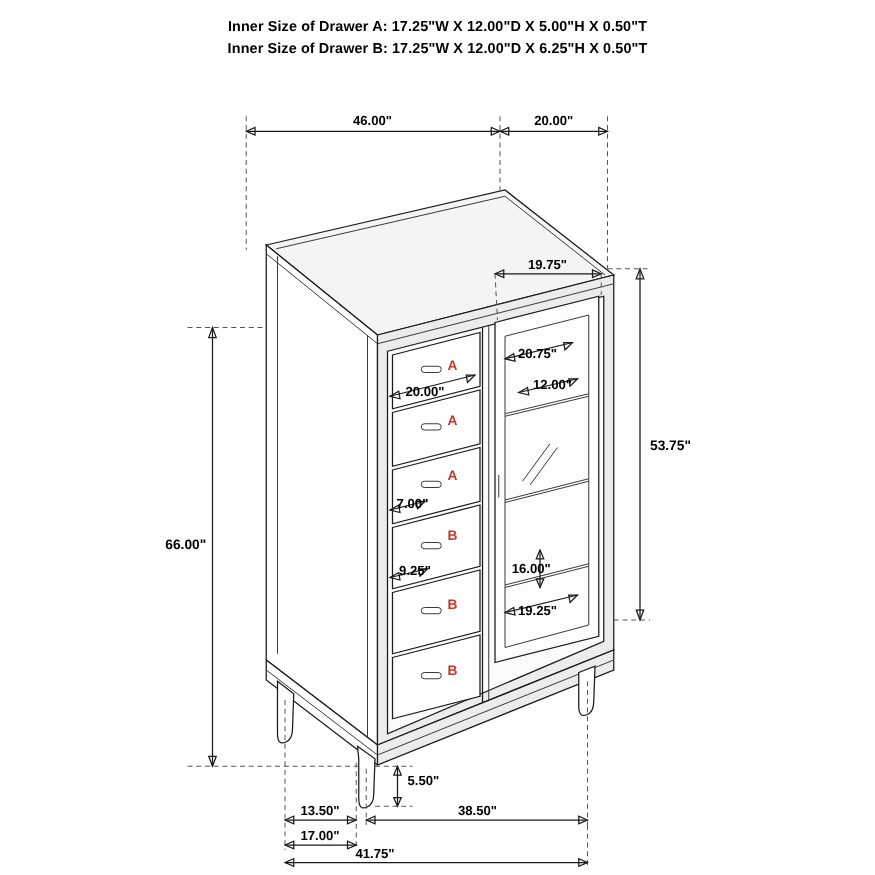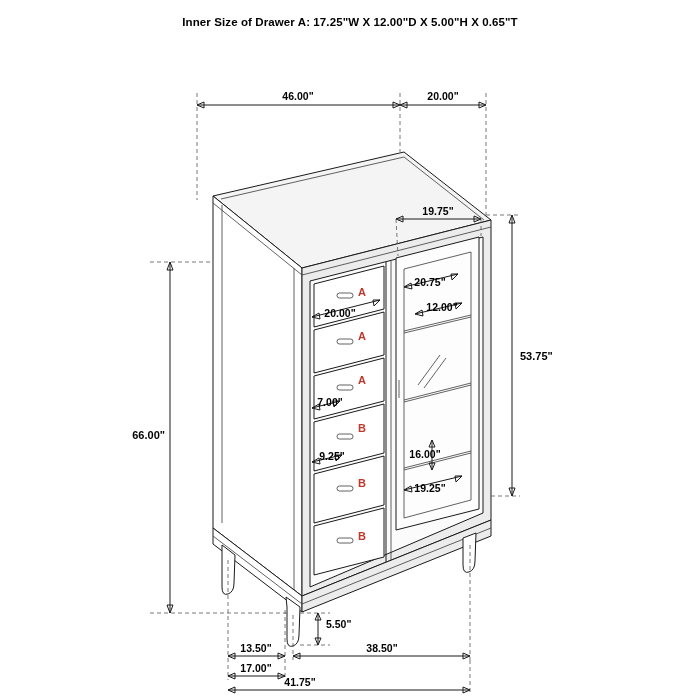--- a/index.html
+++ b/index.html
@@ -57,21 +57,22 @@
   .fillpanel { fill: #fbfbfb; }
   .fillglass { fill: #fdfdfd; }
   .filltop { fill: #f4f4f4; }
   .fillside { fill: #ececec; }
 </style>
 </head>
 <body>
 
 <div id="page">
 
-  <div class="hdr" id="hdr1">Inner Size of Drawer  A: 17.25"W X 12.00"D X 5.00"H X 0.65"T</div>
+  <div class="hdr" id="hdr1">Inner Size of Drawer  A: 17.25"W X 12.00"D X 5.00"H X 0.50"T</div>
+  <div class="hdr" id="hdr2">Inner Size of Drawer B: 17.25"W X 12.00"D X 6.25"H X 0.50"T</div>
 
   <svg id="diagram" width="700" height="700" viewBox="0 0 700 700">
 
     <line class="dash" x1="197" y1="93" x2="197" y2="200"></line>
     <line class="dash" x1="400" y1="93" x2="400" y2="152"></line>
     <line class="dash" x1="486" y1="93" x2="486" y2="215"></line>
 
     <line class="ln" x1="197" y1="105" x2="400" y2="105"></line>
     <path class="ln" d="M197,105 l7,-3 l0,6 z" fill="#1a1a1a"></path>
     <path class="ln" d="M400,105 l-7,-3 l0,6 z" fill="#1a1a1a"></path>

